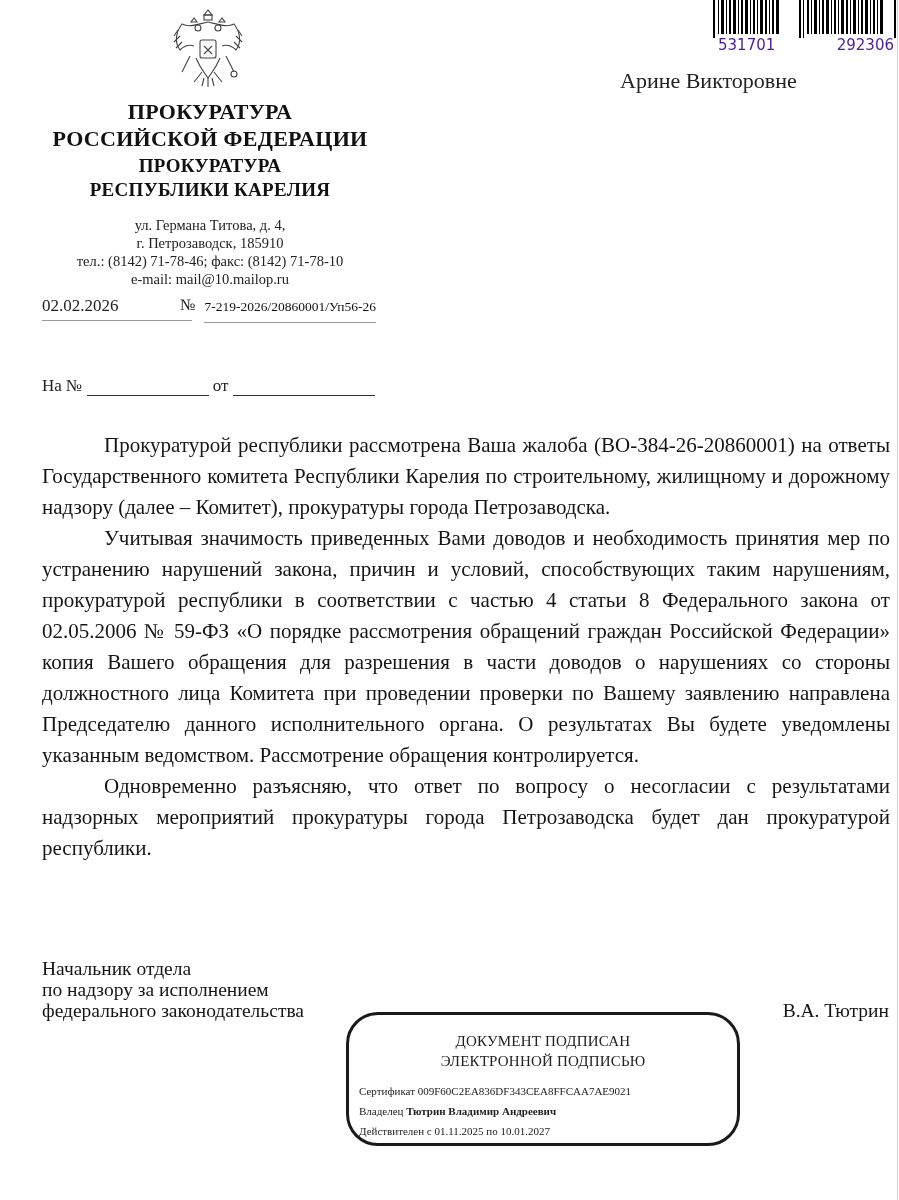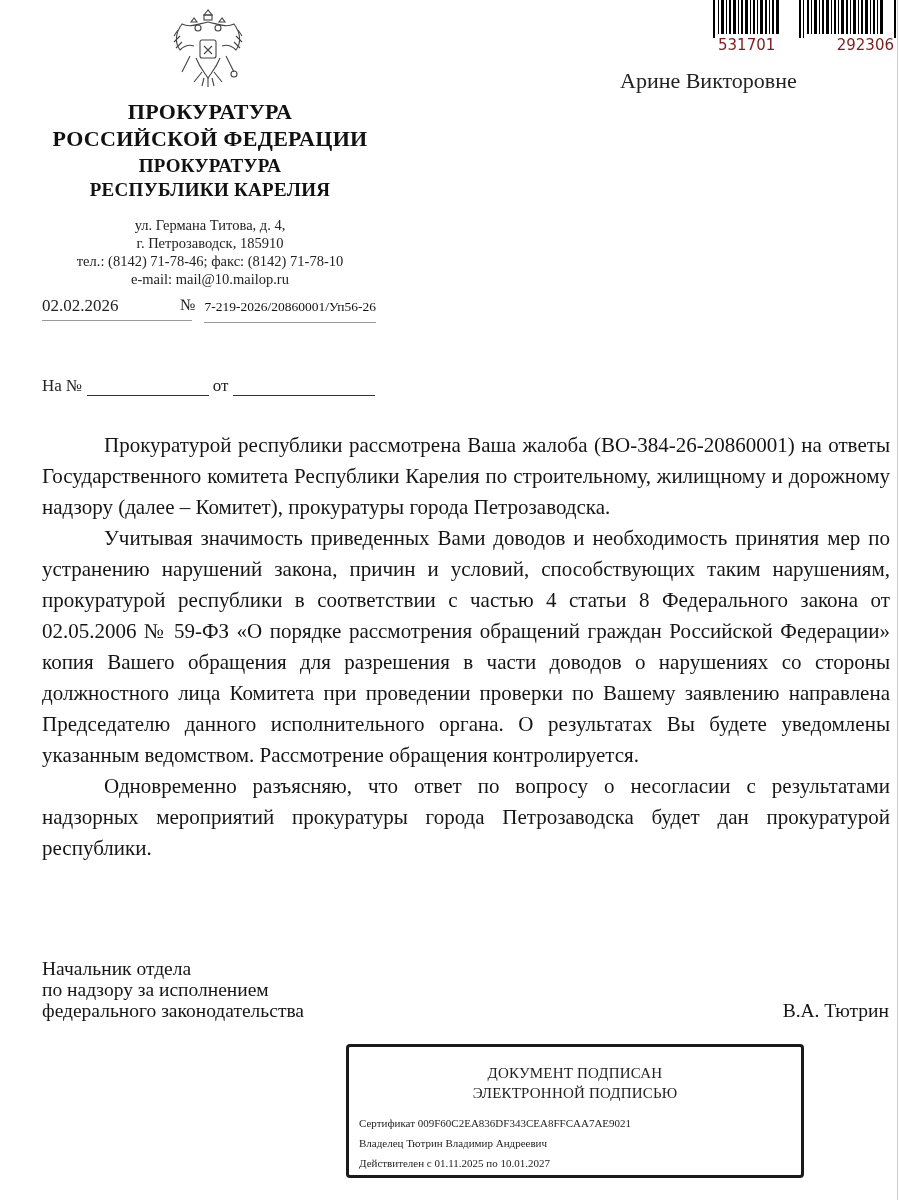--- a/index.html
+++ b/index.html
@@ -10,31 +10,31 @@
   .org1 { top:98px; font-size:22px; line-height:27px; letter-spacing:0.3px; }
   .org2 { top:154px; font-size:19px; line-height:24px; letter-spacing:0.3px; }
   .addr { left:20px; top:216px; width:380px; text-align:center; font-size:14.5px; line-height:18px; color:#222; }
   .regline { top:296px; font-size:17px; color:#222; }
   .reg-date { left:42px; width:150px; text-align:left; border-bottom:1px solid #999; padding-bottom:4px; }
   .reg-no-sign { left:180px; font-size:16px; }
   .reg-no { left:204px; width:172px; font-size:13.5px; text-align:right; border-bottom:1px solid #999; padding-bottom:7px; top:299px; }
   .na-line { left:42px; top:332px; font-size:17px; color:#222;margin-top:44px; }
   .blank { display:inline-block; border-bottom:1px solid #333; vertical-align:bottom; height:14px; }
   .barcode { left:713px; top:0px; width:185px; height:38px; }
-  .barcode-nums { left:718px; top:36px; width:180px; font-family:"DejaVu Sans", sans-serif; font-size:15px; color:#7f1d1d; display:flex; justify-content:space-between; }
+  .barcode-nums { left:718px; top:36px; width:180px; font-family:"DejaVu Sans", sans-serif; font-size:15px; color:#4c1d95; display:flex; justify-content:space-between; }
   .addressee { left:620px; top:68px; font-size:22px; color:#222; }
   .edge-line { right:1px; top:0; width:1px; height:1200px; background:#cfcfcf; }
   .body-text { left:42px; width:848px; top:430px; font-size:21px; line-height:31px; text-align:justify; color:#151515; }
   .body-text p { margin:0; text-indent:62px; }
   .sig-title { left:42px; top:958px; font-size:19.5px; line-height:21px; color:#151515; }
   .sig-name { right:10px; top:1000px; font-size:19.5px; color:#151515; }
-  .stamp { left:346px; top:1044px; width:458px; height:134px; border:3px solid #1a1a1a; border-radius:4px; box-sizing:border-box; }
+  .stamp { left:346px; top:1012px; width:394px; height:134px; border:3px solid #1a1a1a; border-radius:32px; box-sizing:border-box; }
   .stamp-head { position:absolute; left:0; right:0; top:16px; text-align:center; font-size:15px; line-height:20px; color:#222; letter-spacing:0.2px; }
   .stamp-row { position:absolute; left:10px; font-size:11px; color:#222; white-space:nowrap; }
-  .stamp-row b { font-weight:normal;text-align:right; }
+  .stamp-row b { font-weight:bold;text-align:right; }
 </style>
 </head>
 <body>
 
 <div class="abs edge-line"></div>
 
 <svg class="abs emblem" viewBox="0 0 80 84">
   <g fill="none" stroke="#444" stroke-width="1.1">
     <path d="M40 4 l-4 5 h8 z"></path>
     <rect x="36" y="9" width="8" height="5"></rect>

